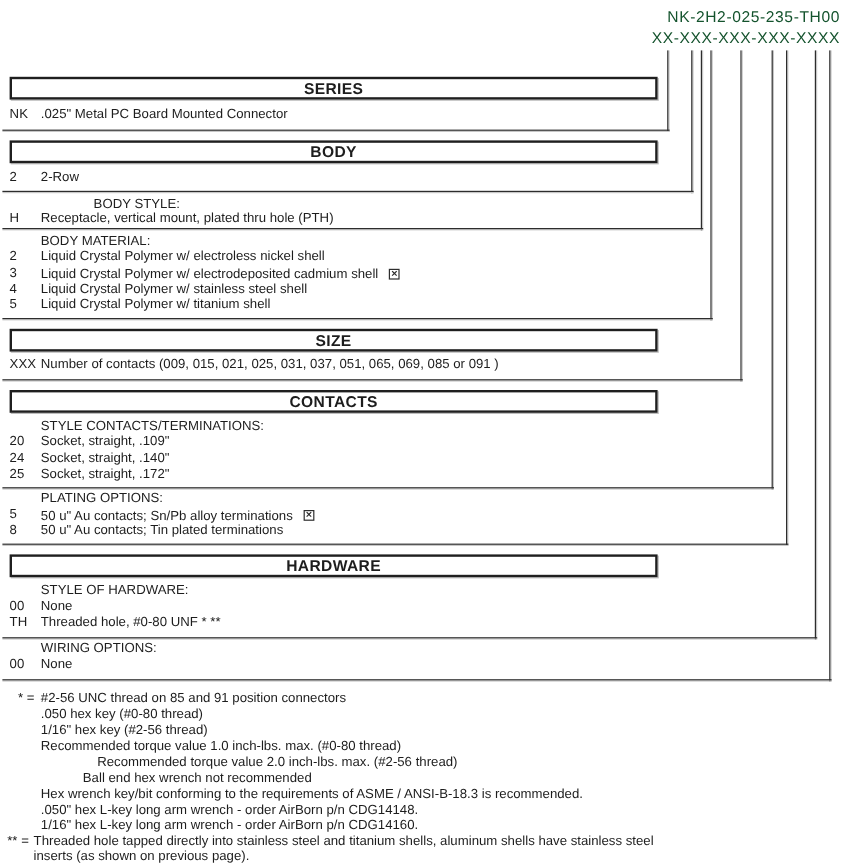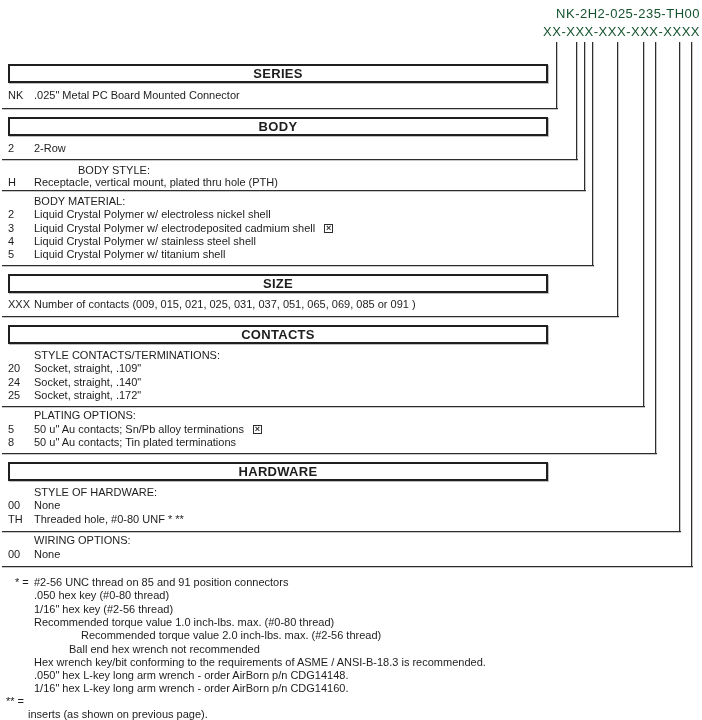--- a/index.html
+++ b/index.html
@@ -116,14 +116,15 @@
     <div class="fnote" style="top: 576.5px; left: 34px;">#2-56 UNC thread on 85 and 91 position connectors</div>
     <div class="fnote" style="top: 590px; left: 34px;">.050 hex key (#0-80 thread)</div>
     <div class="fnote" style="top: 603.5px; left: 34px;">1/16" hex key (#2-56 thread)</div>
     <div class="fnote" style="top: 616.5px; left: 34px;">Recommended torque value 1.0 inch-lbs. max. (#0-80 thread)</div>
     <div class="fnote" style="top: 630px; left: 34px; margin-left: 47px;">Recommended torque value 2.0 inch-lbs. max. (#2-56 thread)</div>
     <div class="fnote" style="top: 643.5px; left: 34px; padding-left: 35px;">Ball end hex wrench not recommended</div>
     <div class="fnote" style="top: 656.5px; left: 34px;">Hex wrench key/bit conforming to the requirements of ASME / ANSI-B-18.3 is recommended.</div>
     <div class="fnote" style="top: 670px; left: 34px;">.050" hex L-key long arm wrench - order AirBorn p/n CDG14148.</div>
     <div class="fnote" style="top: 683px; left: 34px;">1/16" hex L-key long arm wrench - order AirBorn p/n CDG14160.</div>
     <div class="fmark" style="top: 696px; left: 6px;">** =</div>
+    <div class="fnote" style="top: 696px; left: 28px;">Threaded hole tapped directly into stainless steel and titanium shells, aluminum shells have stainless steel</div>
     <div class="fnote" style="top: 709px; left: 28px;">inserts (as shown on previous page).</div>
   </div>
 
 </body></html>

